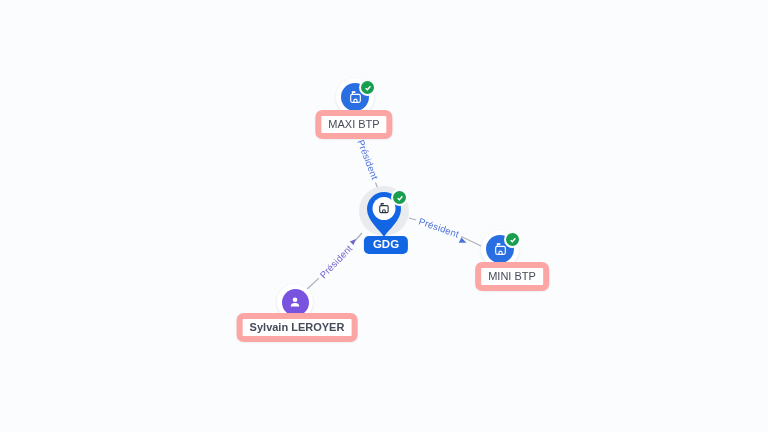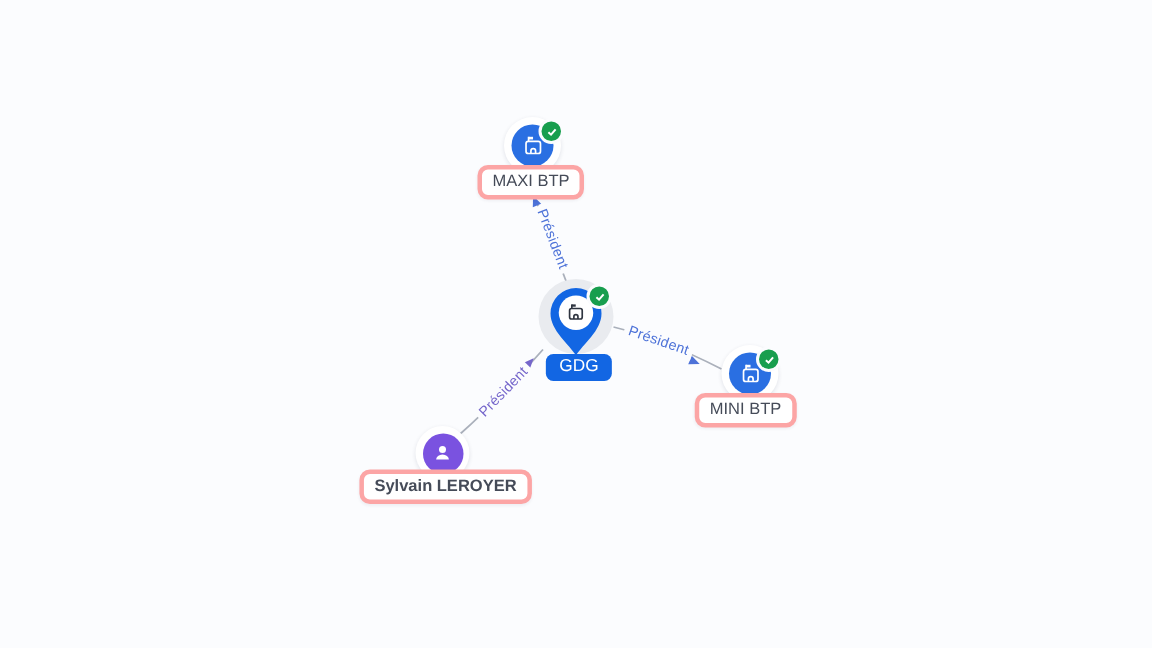--- a/index.html
+++ b/index.html
@@ -53,35 +53,35 @@
     background: #189e4e;
     border: 2px solid #fbfcfe;
     border-radius: 50%;
     display: flex; align-items: center; justify-content: center;
   }
 
   .pill {
     position: absolute;
     transform: translateX(-50%);
     background: #ffffff;
-    border: 3px solid #fca5a5;
+    border: 6px solid #fca5a5;
     border-radius: 7px;
     padding: 2px 7px 3px;
     font-size: 11px;
     color: #454b58;
     white-space: nowrap;
     box-shadow: 0 1px 2px rgba(30,40,70,.06);
   }
   .pill-focus {
     background: #1266e3;
     border: none;
     border-radius: 5px;
     padding: 2px 9px 4px;
     color: #ffffff;
-    font-weight: 400;
+    font-weight: 700;
     font-size: 11.5px;
     box-shadow: none;
   }
   .gray-backdrop {
     position: absolute;
     width: 50px; height: 50px;
     border-radius: 50%;
     background: #e9ebef;
   }
 </style>
@@ -134,21 +134,21 @@
           <path d="M7.6 7.5 V3.1" fill="none" stroke="#ffffff" stroke-width="1.6"></path>
           <rect x="7.6" y="3.1" width="4.2" height="2.5" fill="#ffffff"></rect>
         </svg>
       </div>
     </div>
     <div class="badge" style="left:504px; top:231px;">
       <svg width="8" height="8" viewBox="0 0 10 10">
           <polyline points="2,5.2 4.2,7.2 8,2.8" fill="none" stroke="#ffffff" stroke-width="1.7"></polyline>
         </svg>
     </div>
-    <div class="pill" style="left:497px; top:262px;">MINI BTP</div>
+    <div class="pill" style="left:512px; top:262px;">MINI BTP</div>
   </div>
 
   <div class="node">
     <div class="node-circle" style="left:277px; top:284px; width:36px; height:36px;">
       <div class="inner-circle inner-purple" style="width:27px; height:27px;">
         <svg width="16" height="16" viewBox="0 0 24 24">
           <circle cx="12" cy="8.6" r="3.5" fill="#ffffff"></circle>
           <path d="M5.6 18.6 a6.4 5.2 0 0 1 12.8 0 z" fill="#ffffff"></path>
         </svg>
       </div>

